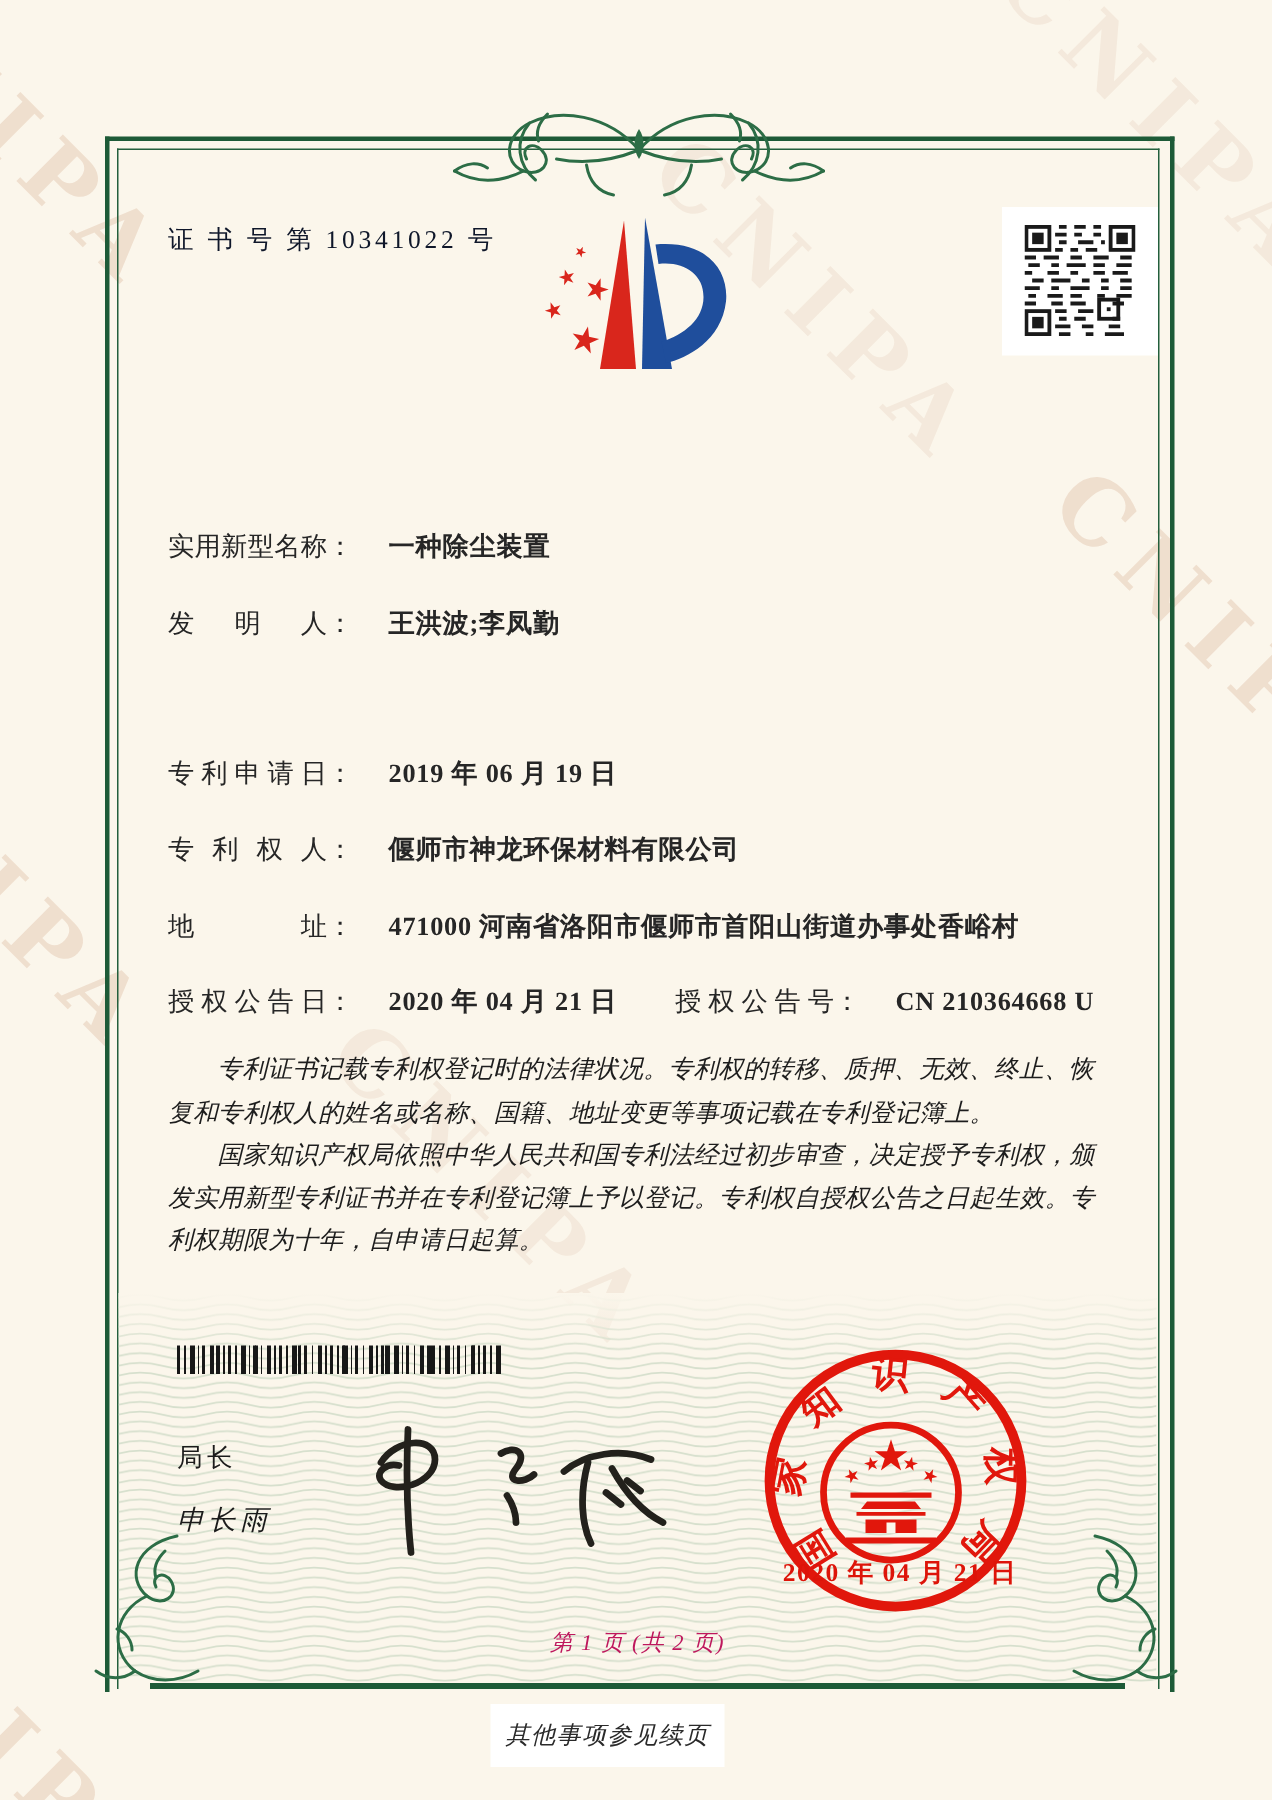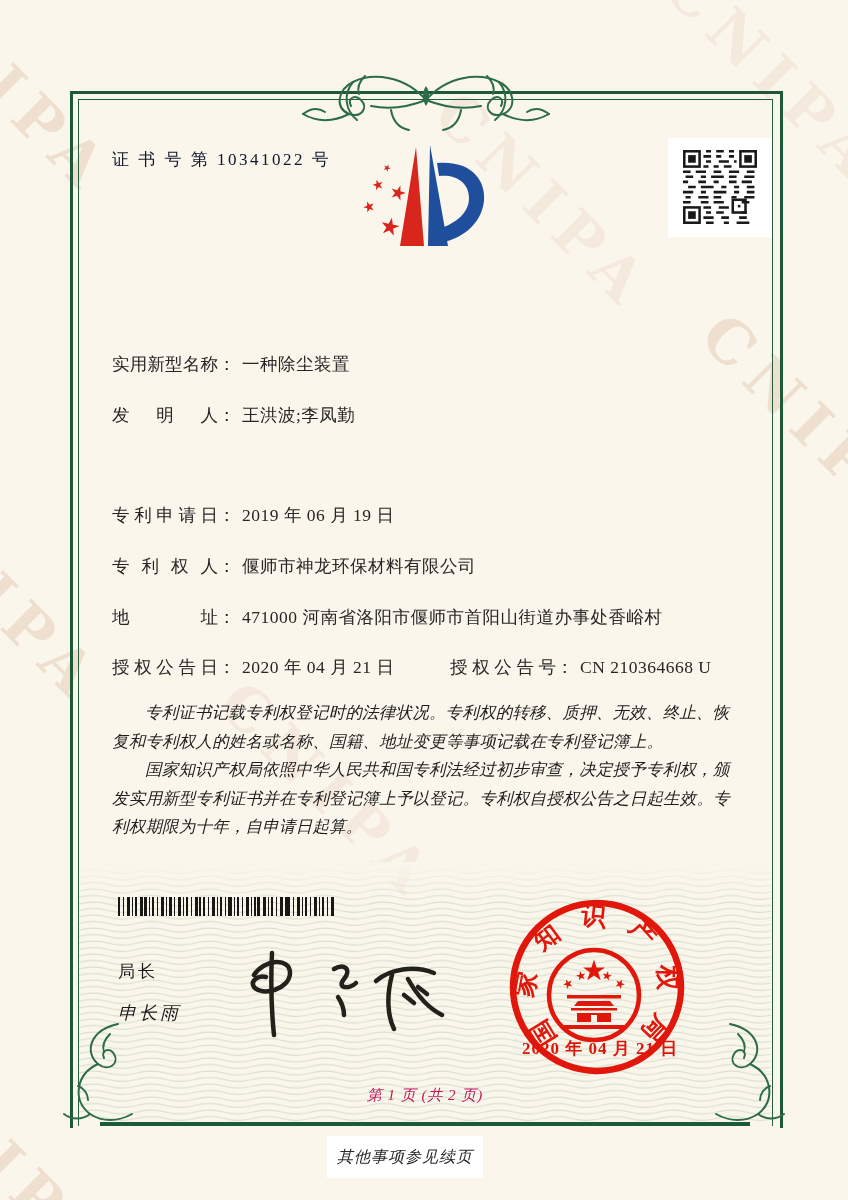--- a/index.html
+++ b/index.html
@@ -32,21 +32,21 @@
   .logo{position:absolute;left:352px;top:143px;}
   .qrpatch{position:absolute;left:668px;top:138px;width:104px;height:99px;background:#ffffff;}
   .qr{position:absolute;left:15px;top:12px;}
   .title{position:absolute;left:70px;top:250px;width:710px;text-align:center;
          font-size:45px;font-weight:700;letter-spacing:3px;color:#161616;}
 
   
   .row{position:absolute;left:112px;height:24px;font-size:17.5px;color:#262626;white-space:nowrap;}
   .flabel{display:inline-block;width:106px;text-align:justify;text-align-last:justify;vertical-align:top;}
   .fcolon{display:inline-block;width:18px;}
-  .fvalue{margin-left:6px;letter-spacing:.5px;}
+  .fvalue{margin-left:23px;letter-spacing:.5px;font-weight:bold;}
   .row .sub{position:absolute;left:338px;top:0;white-space:nowrap;}
 
   
   .paras{position:absolute;left:112px;top:699px;width:630px;font-size:16.5px;line-height:28.5px;
          color:#1d1d1d;font-style:italic;letter-spacing:.2px;}
   .paras p{margin:0;text-indent:2em;}
 
   
   .barcode{position:absolute;left:118px;top:897px;width:218px;height:19px;
     background:

